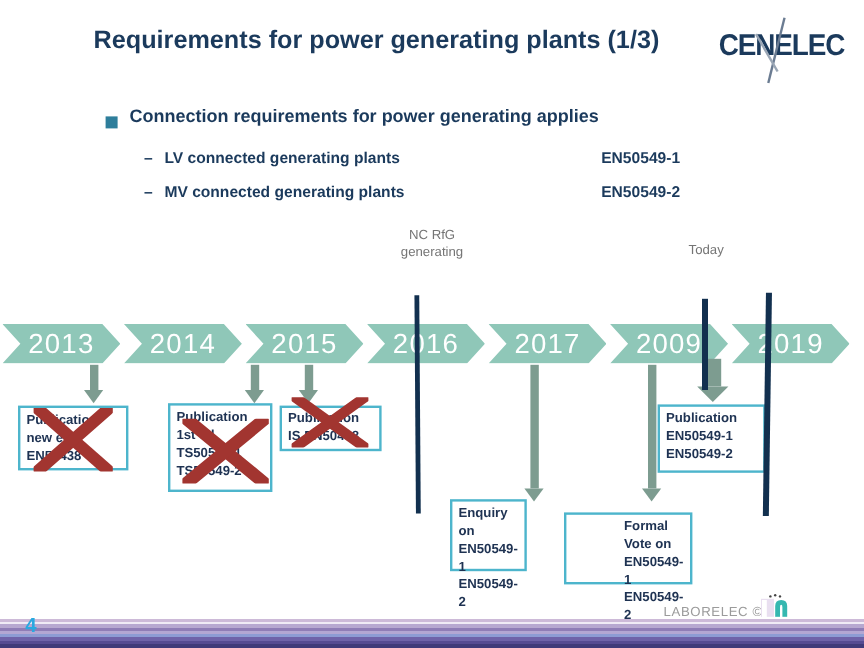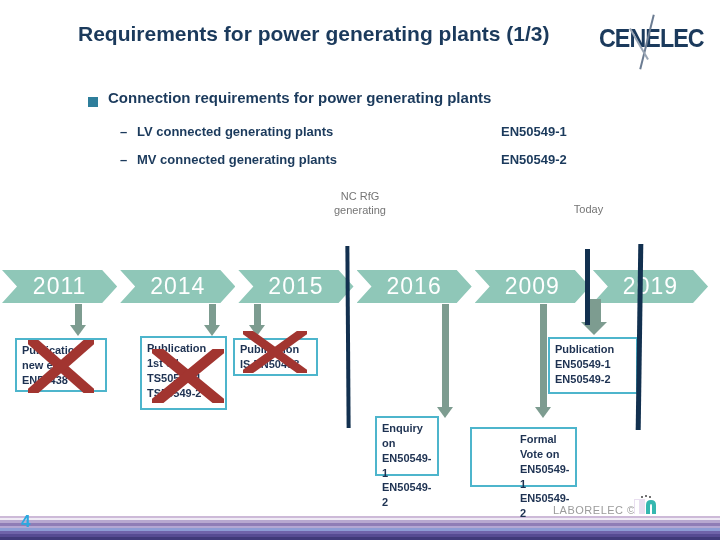--- a/index.html
+++ b/index.html
@@ -93,21 +93,21 @@
 
   <div class="title">Requirements for power generating plants (1/3)</div>
 
   <div class="logo">
     <span class="logo-text">CENELEC</span>
     <span class="bolt b1"></span>
     <span class="bolt b2"></span>
   </div>
 
   <span class="bullet-sq"></span>
-  <div class="heading">Connection requirements for power generating plants</div>
+  <div class="heading">Connection requirements for power generating applies</div>
 
   <div class="sub r1">
     <span class="dash">–</span>
     <span class="lab">LV  connected generating plants</span>
     <span class="code">EN50549-1</span>
   </div>
   <div class="sub r2">
     <span class="dash">–</span>
     <span class="lab">MV  connected generating plants</span>
     <span class="code">EN50549-2</span>
@@ -115,30 +115,33 @@
 
   <div class="ann published">NC RfG generating</div>
   <div class="ann today">Today</div>
 
   <div class="mline a"></div>
   <div class="mline b"></div>
   <div class="mline c"></div>
 
   <div class="timeline">
     <div class="chev">
-        <span>2011</span>
+        <span>2013</span>
       </div>
     <div class="chev">
         <span>2014</span>
       </div>
     <div class="chev">
         <span>2015</span>
       </div>
     <div class="chev">
         <span>2016</span>
+      </div>
+    <div class="chev">
+        <span>2017</span>
       </div>
     <div class="chev">
         <span>2009</span>
       </div>
     <div class="chev">
         <span>2019</span>
       </div>
   </div>
 
   <div class="arrow s1">

